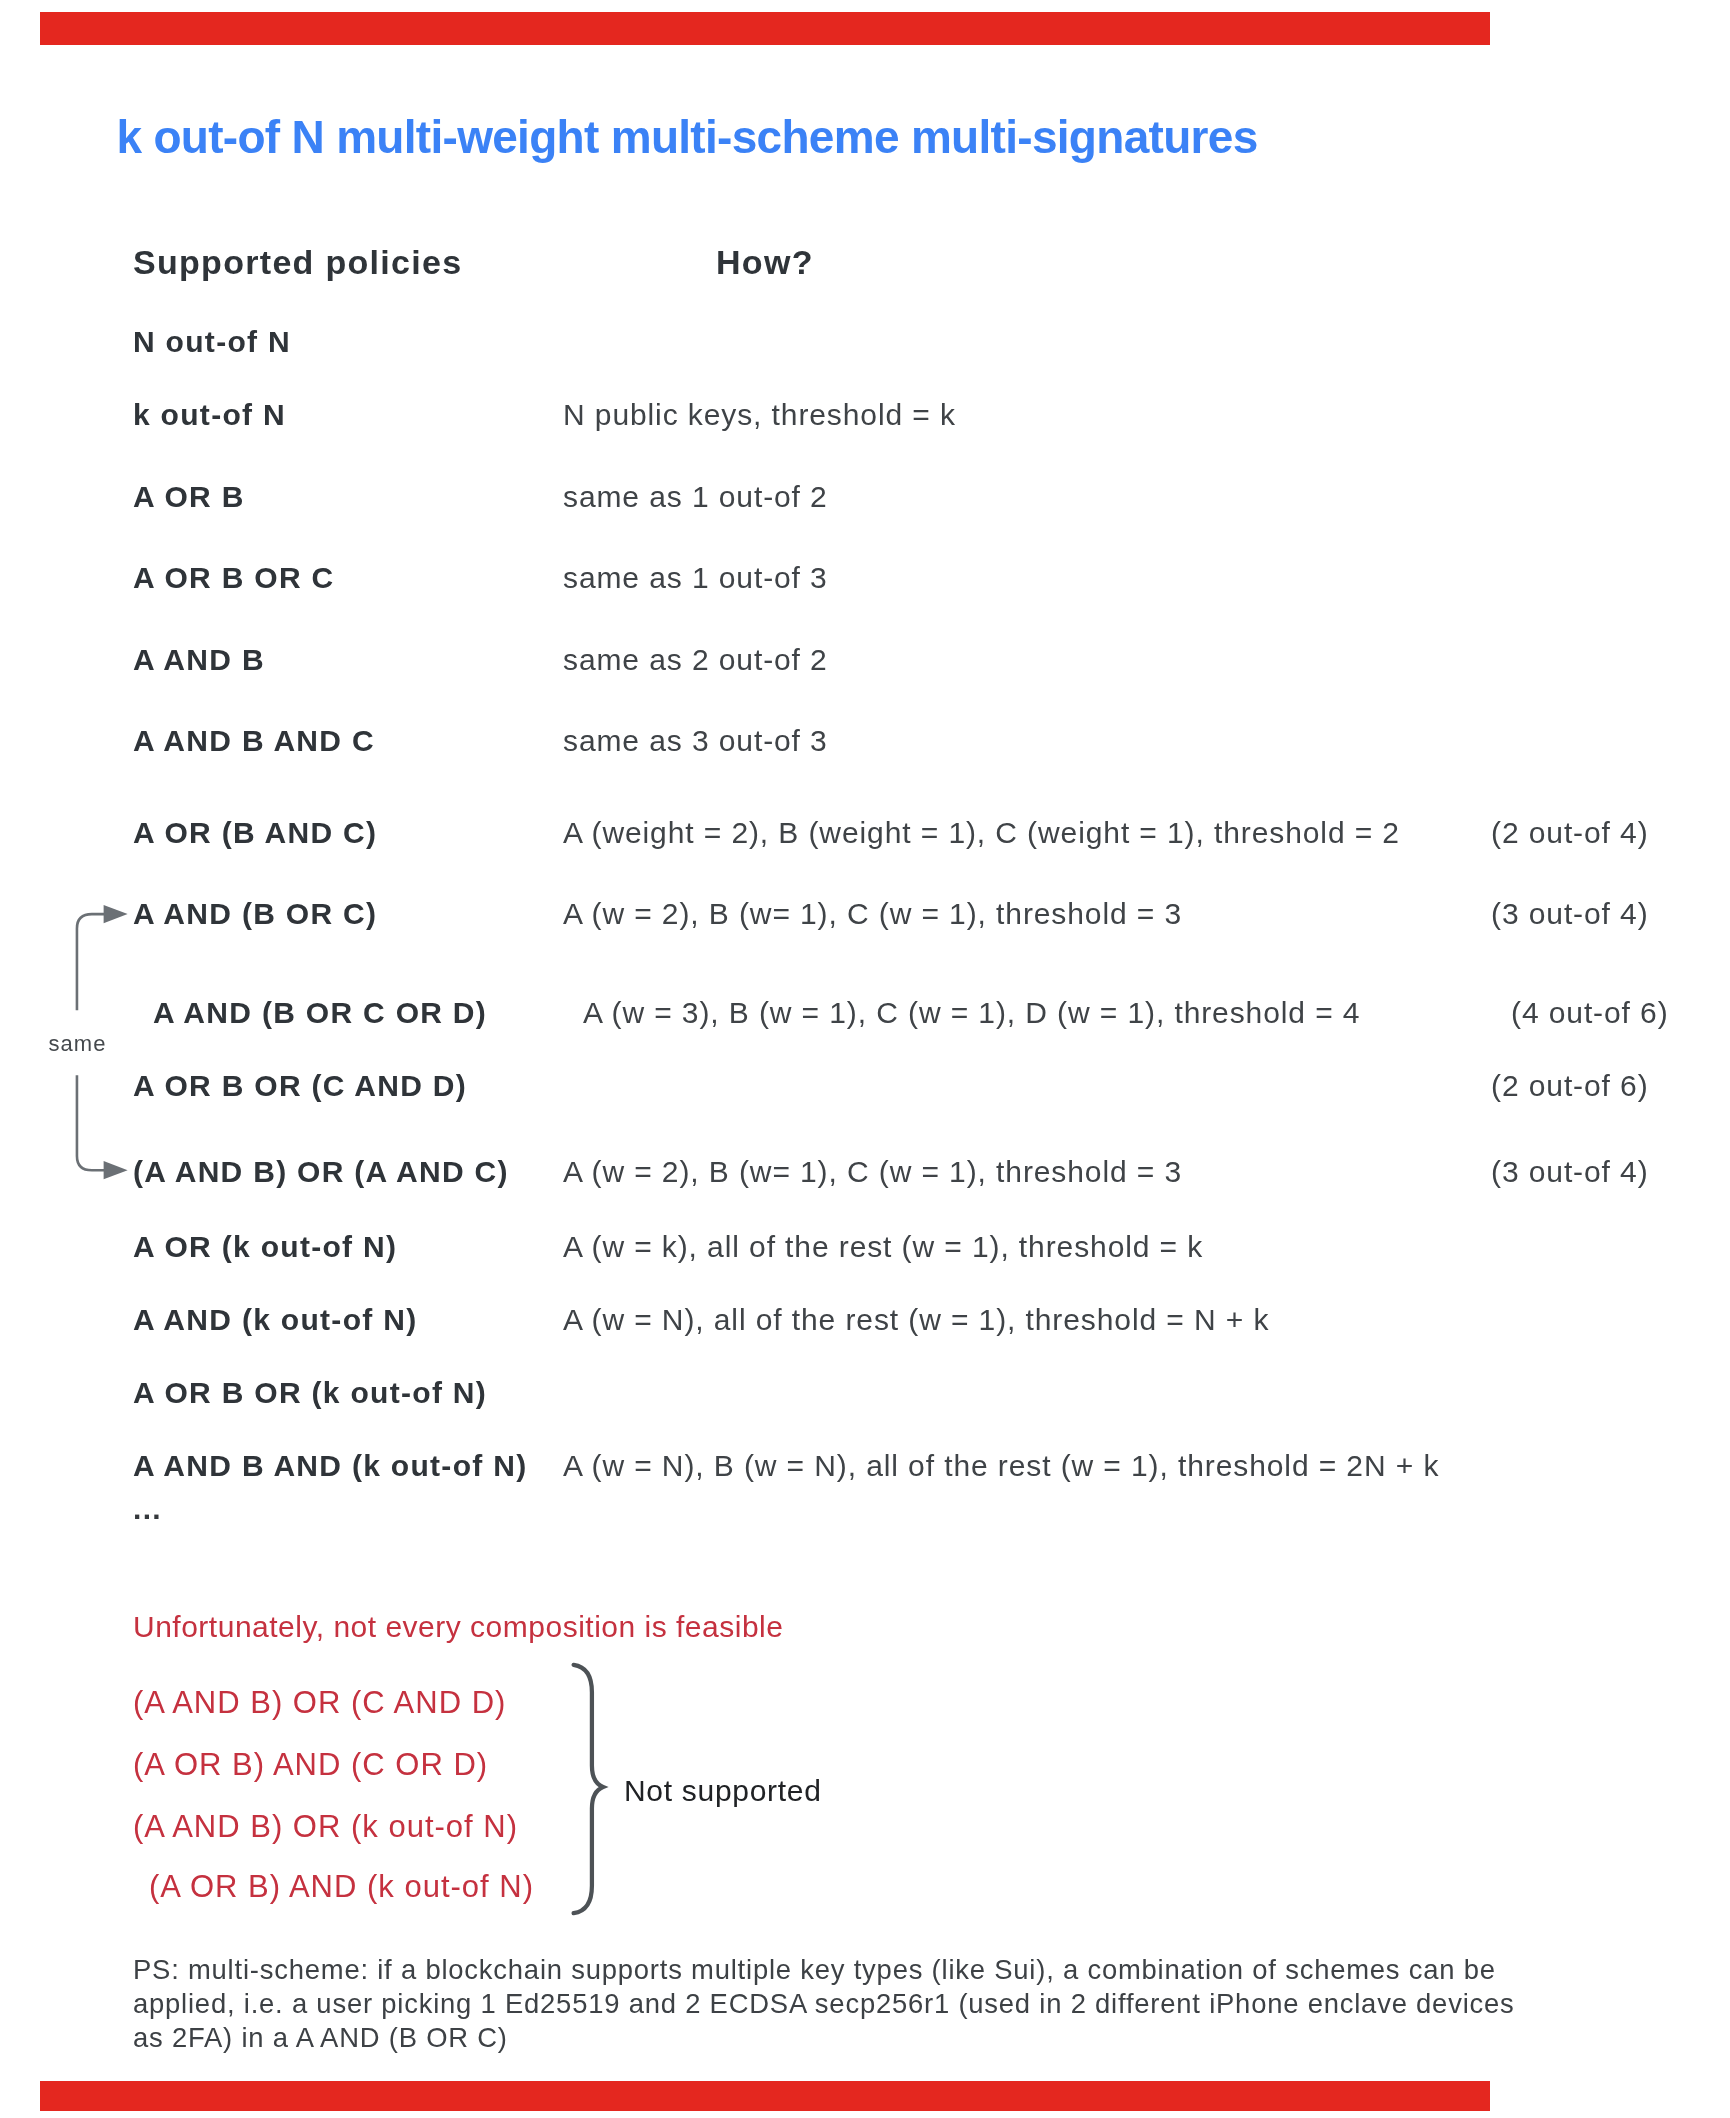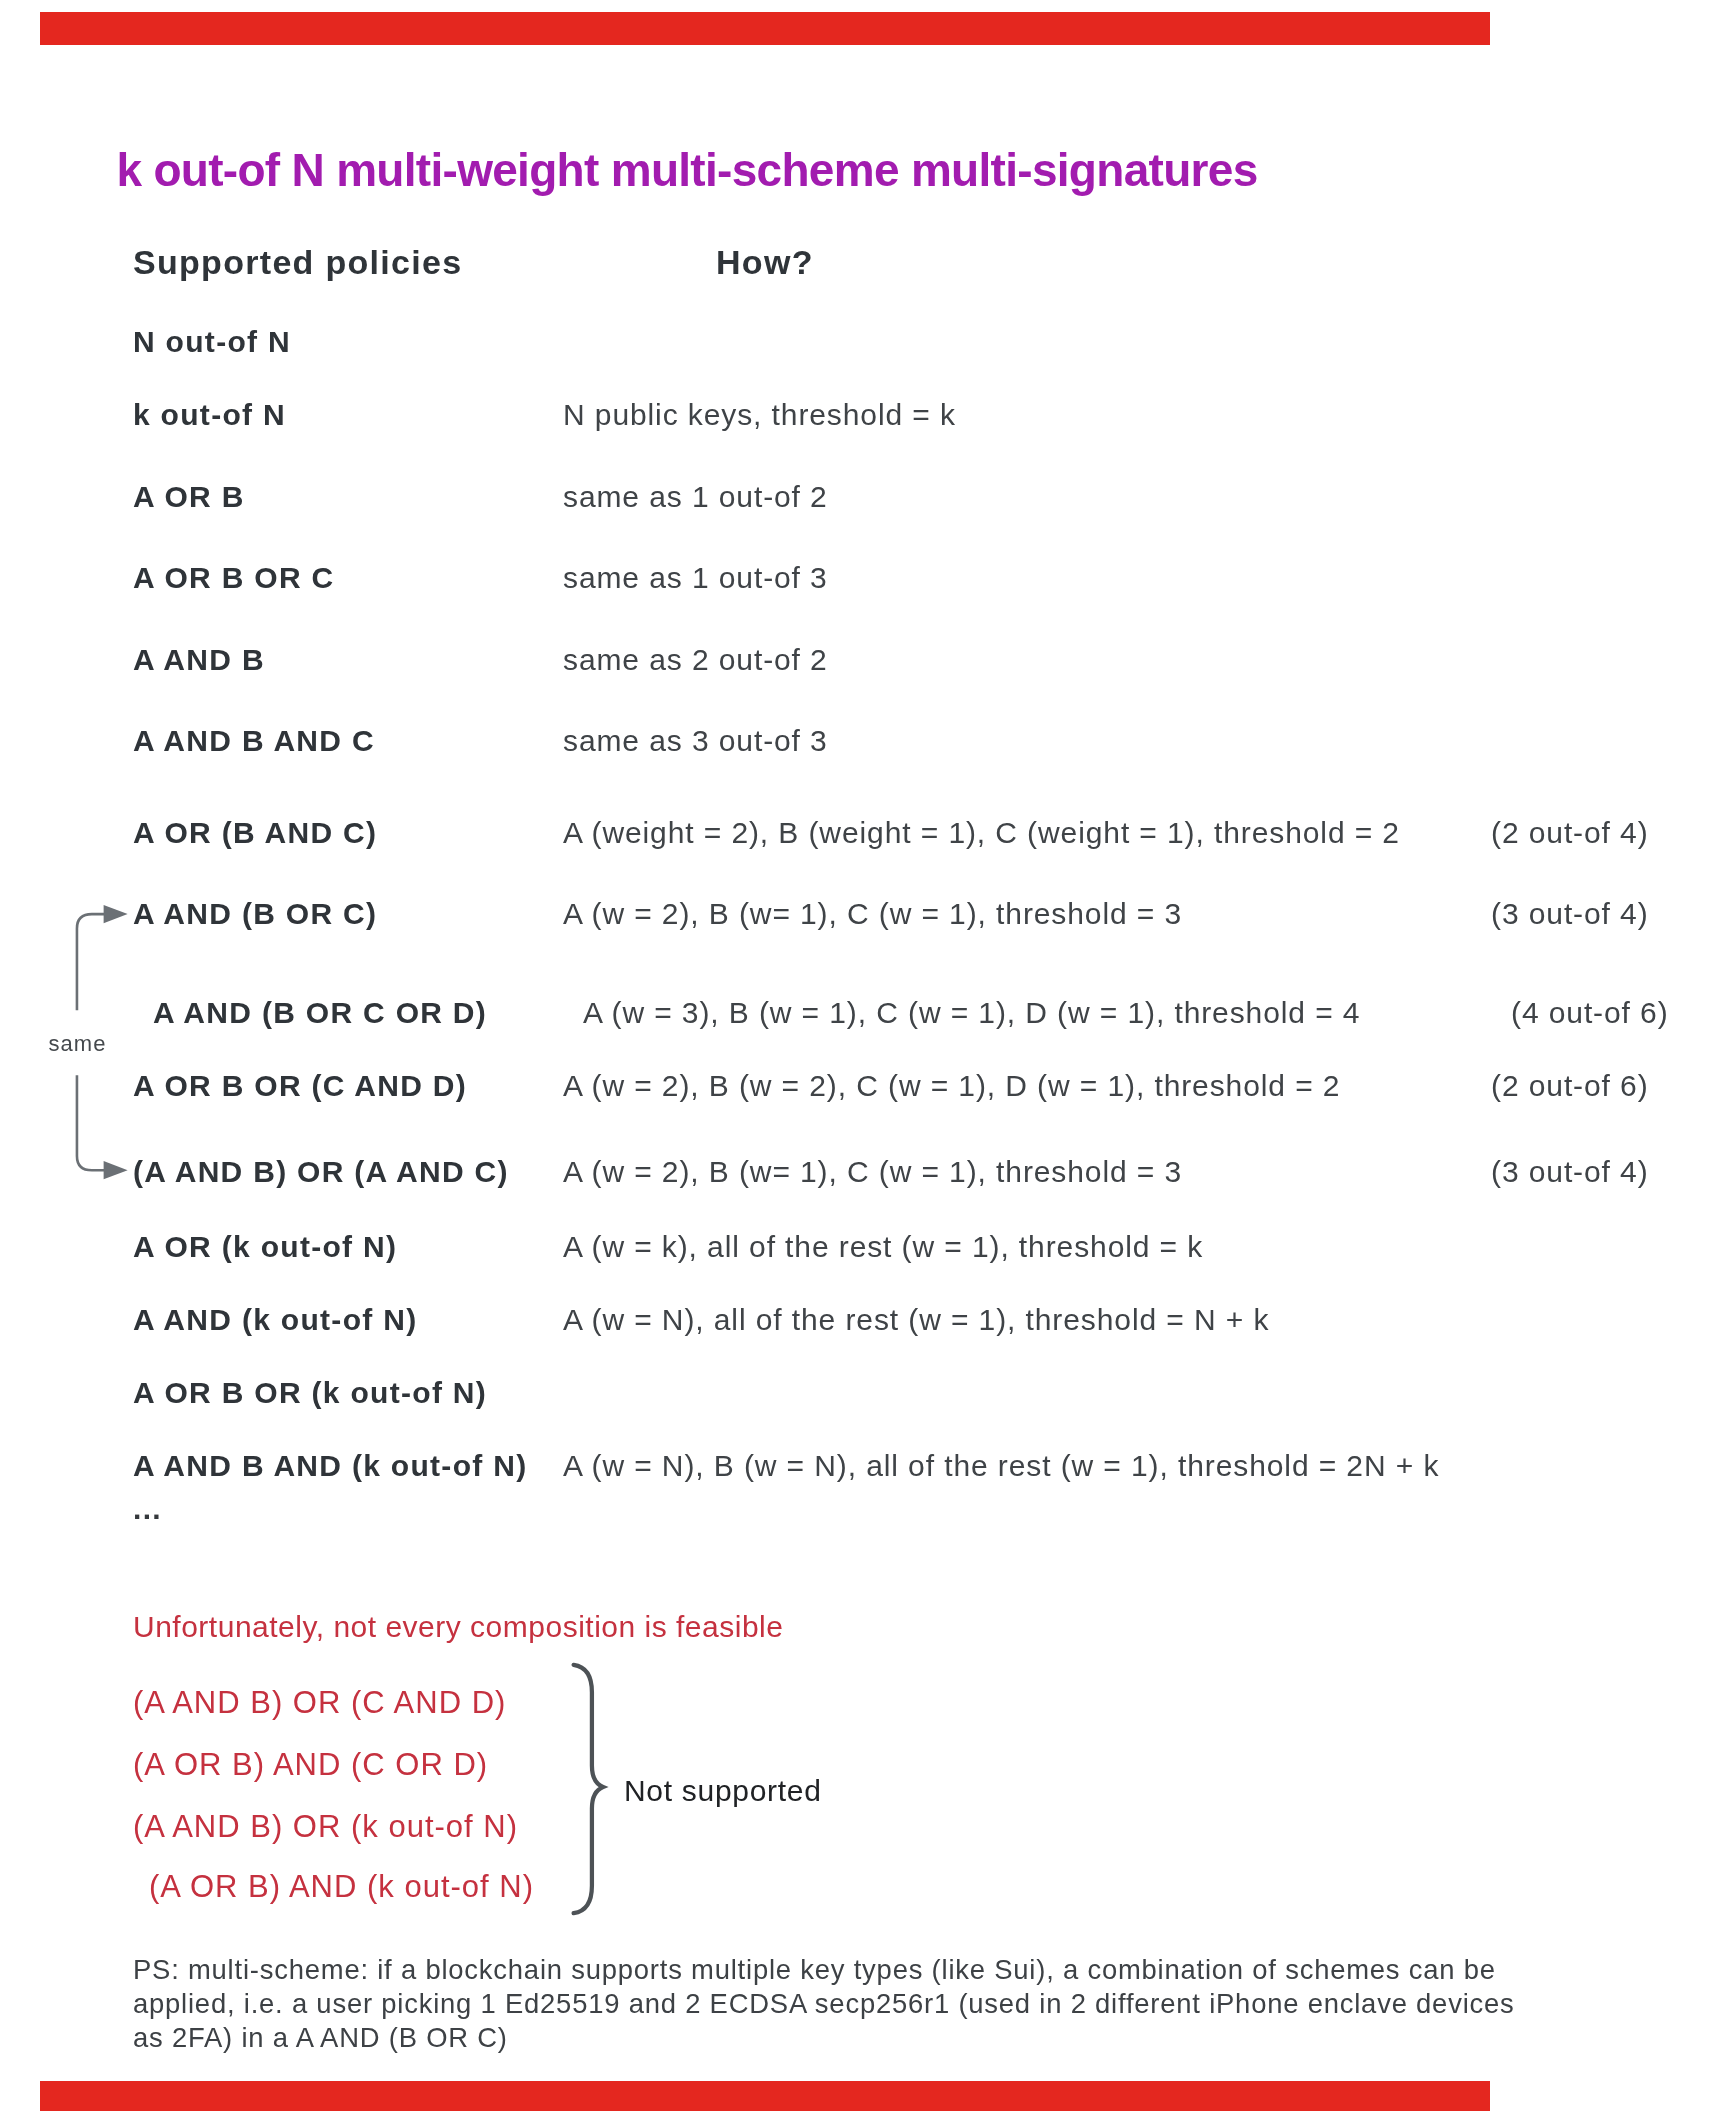--- a/index.html
+++ b/index.html
@@ -5,21 +5,21 @@
   html,body{margin:0;padding:0;background:#ffffff;}
   .page{
     position:relative;width:1730px;height:2119px;background:#ffffff;overflow:hidden;
     font-family:"Liberation Sans","DejaVu Sans",sans-serif;color:#3c4043;
   }
   .redbar{position:absolute;left:40px;width:1450px;background:#e4271f;}
   .redbar.top{top:11.8px;height:33px;}
   .redbar.bottom{top:2081px;height:30px;}
   .title{
     position:absolute;left:0;top:110px;width:1374px;text-align:center;
-    font-size:46px;font-weight:700;letter-spacing:-0.7px;color:#a21caf;margin-top:33px;
+    font-size:46px;font-weight:700;letter-spacing:-0.7px;color:#3b82f6;
   }
   .col-head{position:absolute;top:243px;font-size:34px;font-weight:700;letter-spacing:1.3px;color:#2f3439;line-height:39px;}
   .col-head.policies{left:133px;}
   .col-head.how{left:716px;}
   .row{position:absolute;left:0;width:1692px;height:37px;line-height:37px;font-size:30px;text-decoration:underline;}
   .row .policy{position:absolute;left:133px;font-weight:700;letter-spacing:1.3px;color:#2f3439;white-space:nowrap;}
   .row .how{position:absolute;left:563px;font-weight:400;letter-spacing:0.9px;color:#3f4347;white-space:nowrap;}
   .row .note{position:absolute;left:1491px;font-weight:400;letter-spacing:0.9px;color:#3f4347;white-space:nowrap;}
   .ellipsis{position:absolute;left:133px;top:1492px;font-size:30px;font-weight:700;color:#34383c;letter-spacing:1.3px;}
   .same-label{position:absolute;left:39px;top:1031px;width:77px;text-align:center;font-size:22px;letter-spacing:1px;color:#45494d;}
@@ -78,21 +78,20 @@
         <span class="how">A (w = 2), B (w= 1), C (w = 1), threshold = 3</span>
         <span class="note">(3 out-of 4)</span>
       </div>
       <div class="row" style="top: 994px; margin-left: 20px;">
         <span class="policy">A AND (B OR C OR D)</span>
         <span class="how">A (w = 3), B (w = 1), C (w = 1), D (w = 1), threshold = 4</span>
         <span class="note">(4 out-of 6)</span>
       </div>
       <div class="row" style="top: 1067px;">
         <span class="policy">A OR B OR (C AND D)</span>
-        <span class="how">A (w = 2), B (w = 2), C (w = 1), D (w = 1), threshold = 2</span>
         <span class="note">(2 out-of 6)</span>
       </div>
       <div class="row" style="top: 1153px;">
         <span class="policy">(A AND B) OR (A AND C)</span>
         <span class="how">A (w = 2), B (w= 1), C (w = 1), threshold = 3</span>
         <span class="note">(3 out-of 4)</span>
       </div>
       <div class="row" style="top: 1228px;">
         <span class="policy">A OR (k out-of N)</span>
         <span class="how">A (w = k), all of the rest (w = 1), threshold = k</span>

